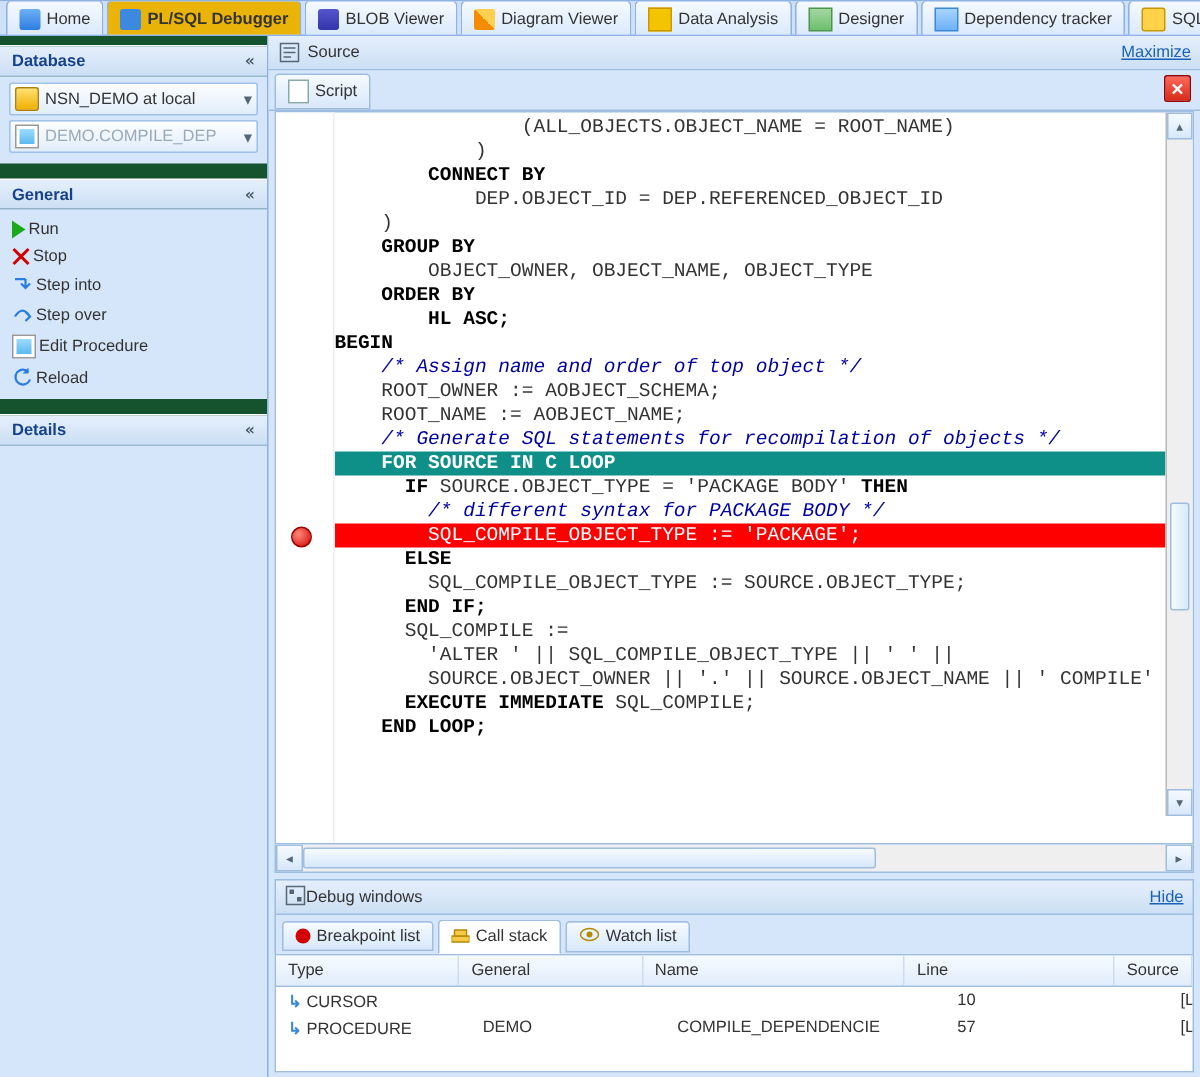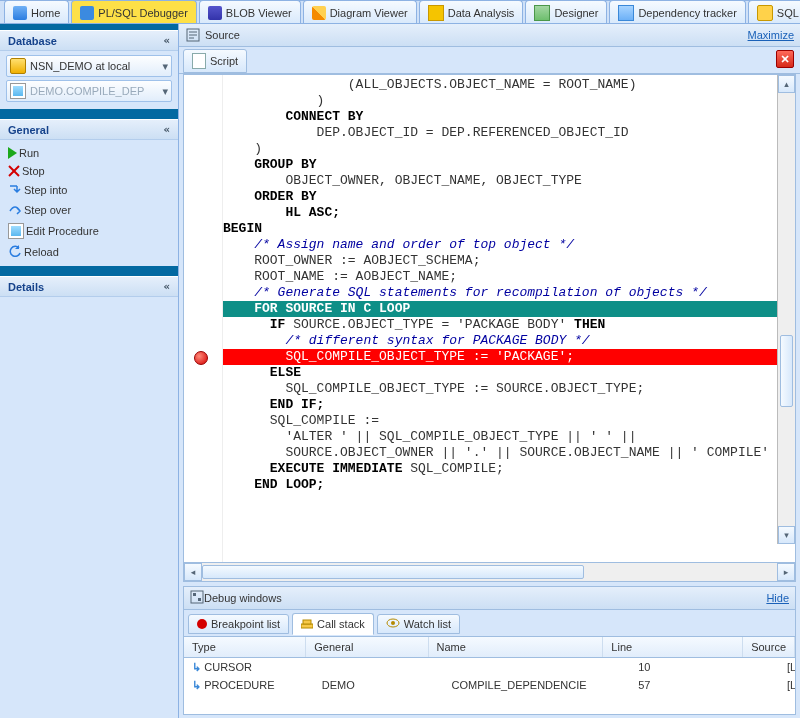--- a/index.html
+++ b/index.html
@@ -1,25 +1,25 @@
 <!DOCTYPE html>
 <html><head>
 <meta charset="utf-8">
 <style>
   html, body { margin:0; padding:0; font-family: Tahoma, Arial, sans-serif; font-size:11px; color:#333; background:#fff; }
   .root { width:800px; height:718px; display:flex; flex-direction:column; border-top:1px solid #8db2e3; }
   
   .tabbar { display:flex; align-items:center; background:#cfe1f8; border-bottom:1px solid #8db2e3; height:22px; position:relative; padding-left:4px; overflow:hidden; }
   .tab { display:flex; align-items:center; gap:4px; padding:2px 8px; height:20px; border:1px solid #8db2e3; border-bottom:none; border-radius:4px 4px 0 0; background:linear-gradient(#f5faff,#d7e8fb); margin-right:2px; cursor:pointer; white-space:nowrap; }
-  .tab.active { background:#fde047; position:relative; z-index:2; font-weight:normal; }
+  .tab.active { background:#eab308; position:relative; z-index:2; font-weight:bold; }
   .tab .icon { width:14px; height:14px; display:inline-block; }
   
   .main { flex:1; display:flex; min-height:0; }
   
-  .left { width:178px; background:#0369a1; border-right:1px solid #8db2e3; display:flex; flex-direction:column; }
+  .left { width:178px; background:#14532d; border-right:1px solid #8db2e3; display:flex; flex-direction:column; }
   .panel-section-title { display:flex; align-items:center; justify-content:space-between; padding:3px 8px; font-weight:bold; color:#15428b; background:linear-gradient(#e5effb,#ccdff4); border-top:1px solid #fff; border-bottom:1px solid #b3cdec; cursor:pointer; }
   .chev { font-family:monospace; color:#456; }
   .panel-body { padding:4px 6px; background:#d6e6fa; }
   .db-item { display:flex; align-items:center; gap:4px; padding:2px 3px; border:1px solid #9fc1ea; border-radius:2px; background:linear-gradient(#fdfeff,#e1edfb); margin-bottom:3px; cursor:pointer; }
   .db-item .drop { margin-left:auto; color:#567; }
   .db-icon { width:14px; height:14px; background:linear-gradient(#ffe070,#f0b000); border:1px solid #b08000; border-radius:2px; }
   .db-item.gr .txt { color:#9ab; }
   .menu-item { display:flex; align-items:center; gap:2px; padding:3px 2px; cursor:pointer; }
   .left-spacer { flex:1; background:#d6e6fa; }
   .details-body { padding:6px 8px; background:#d6e6fa; font-size:11px; line-height:1.6; }

